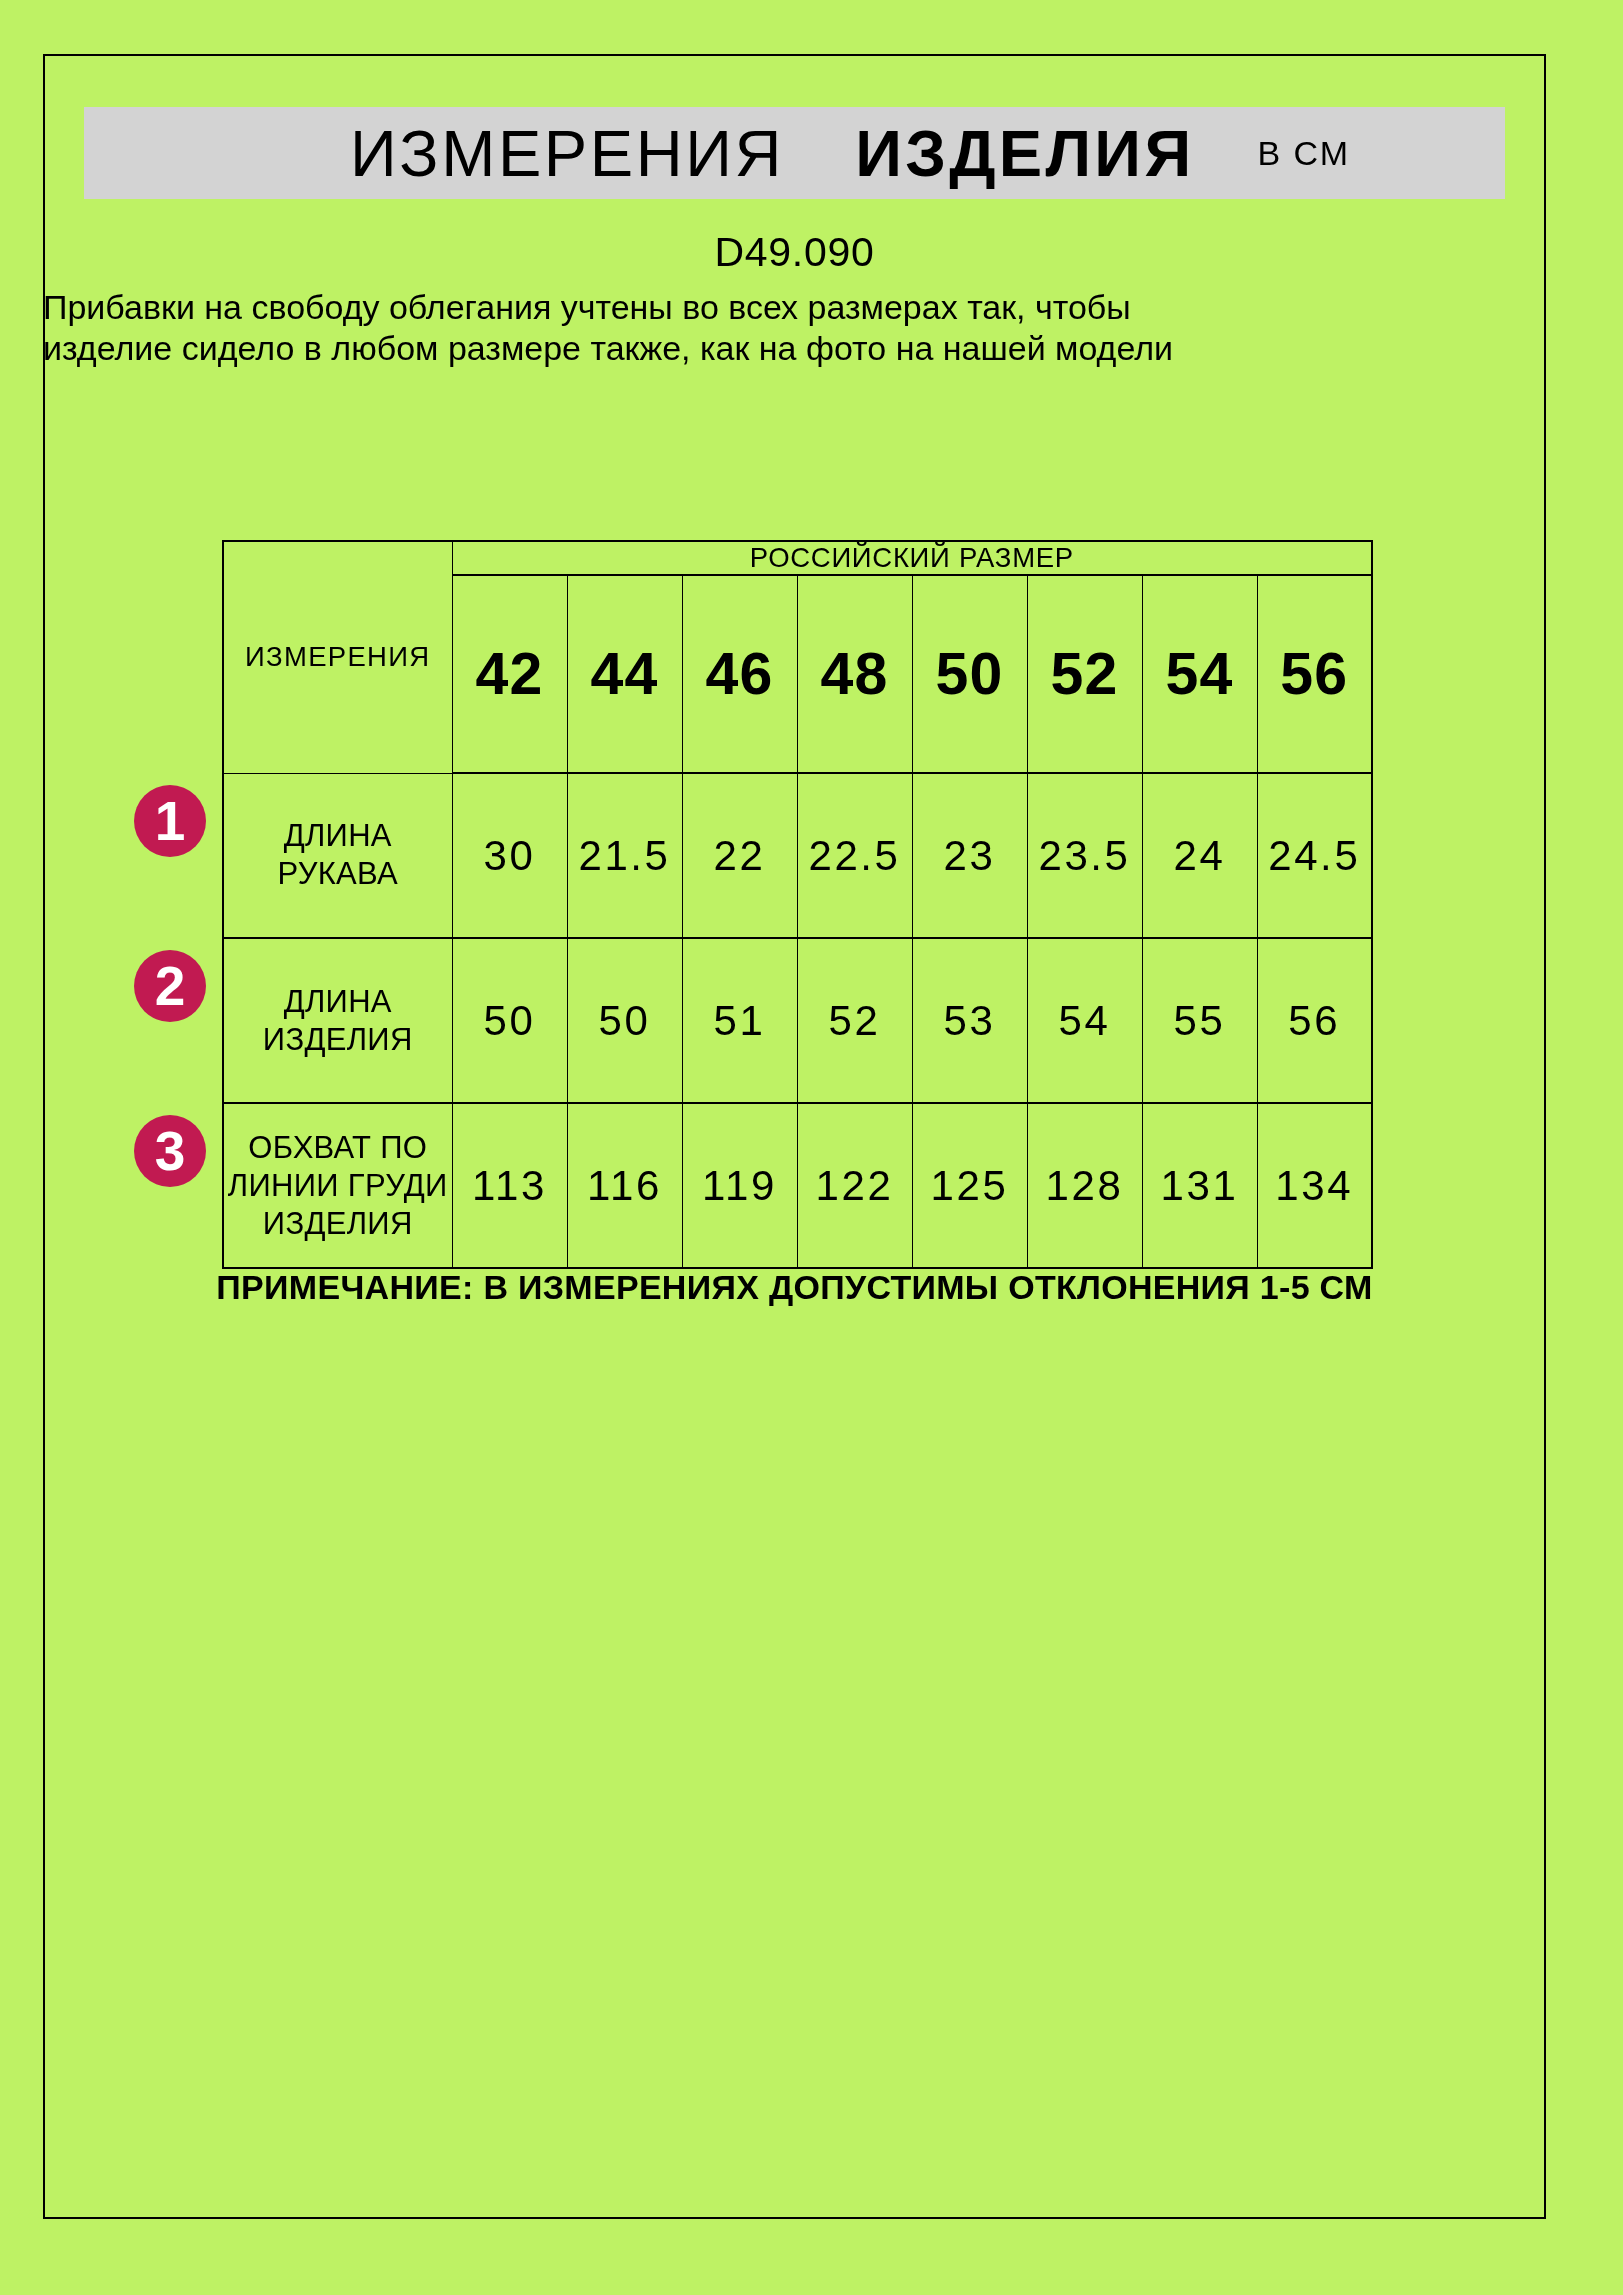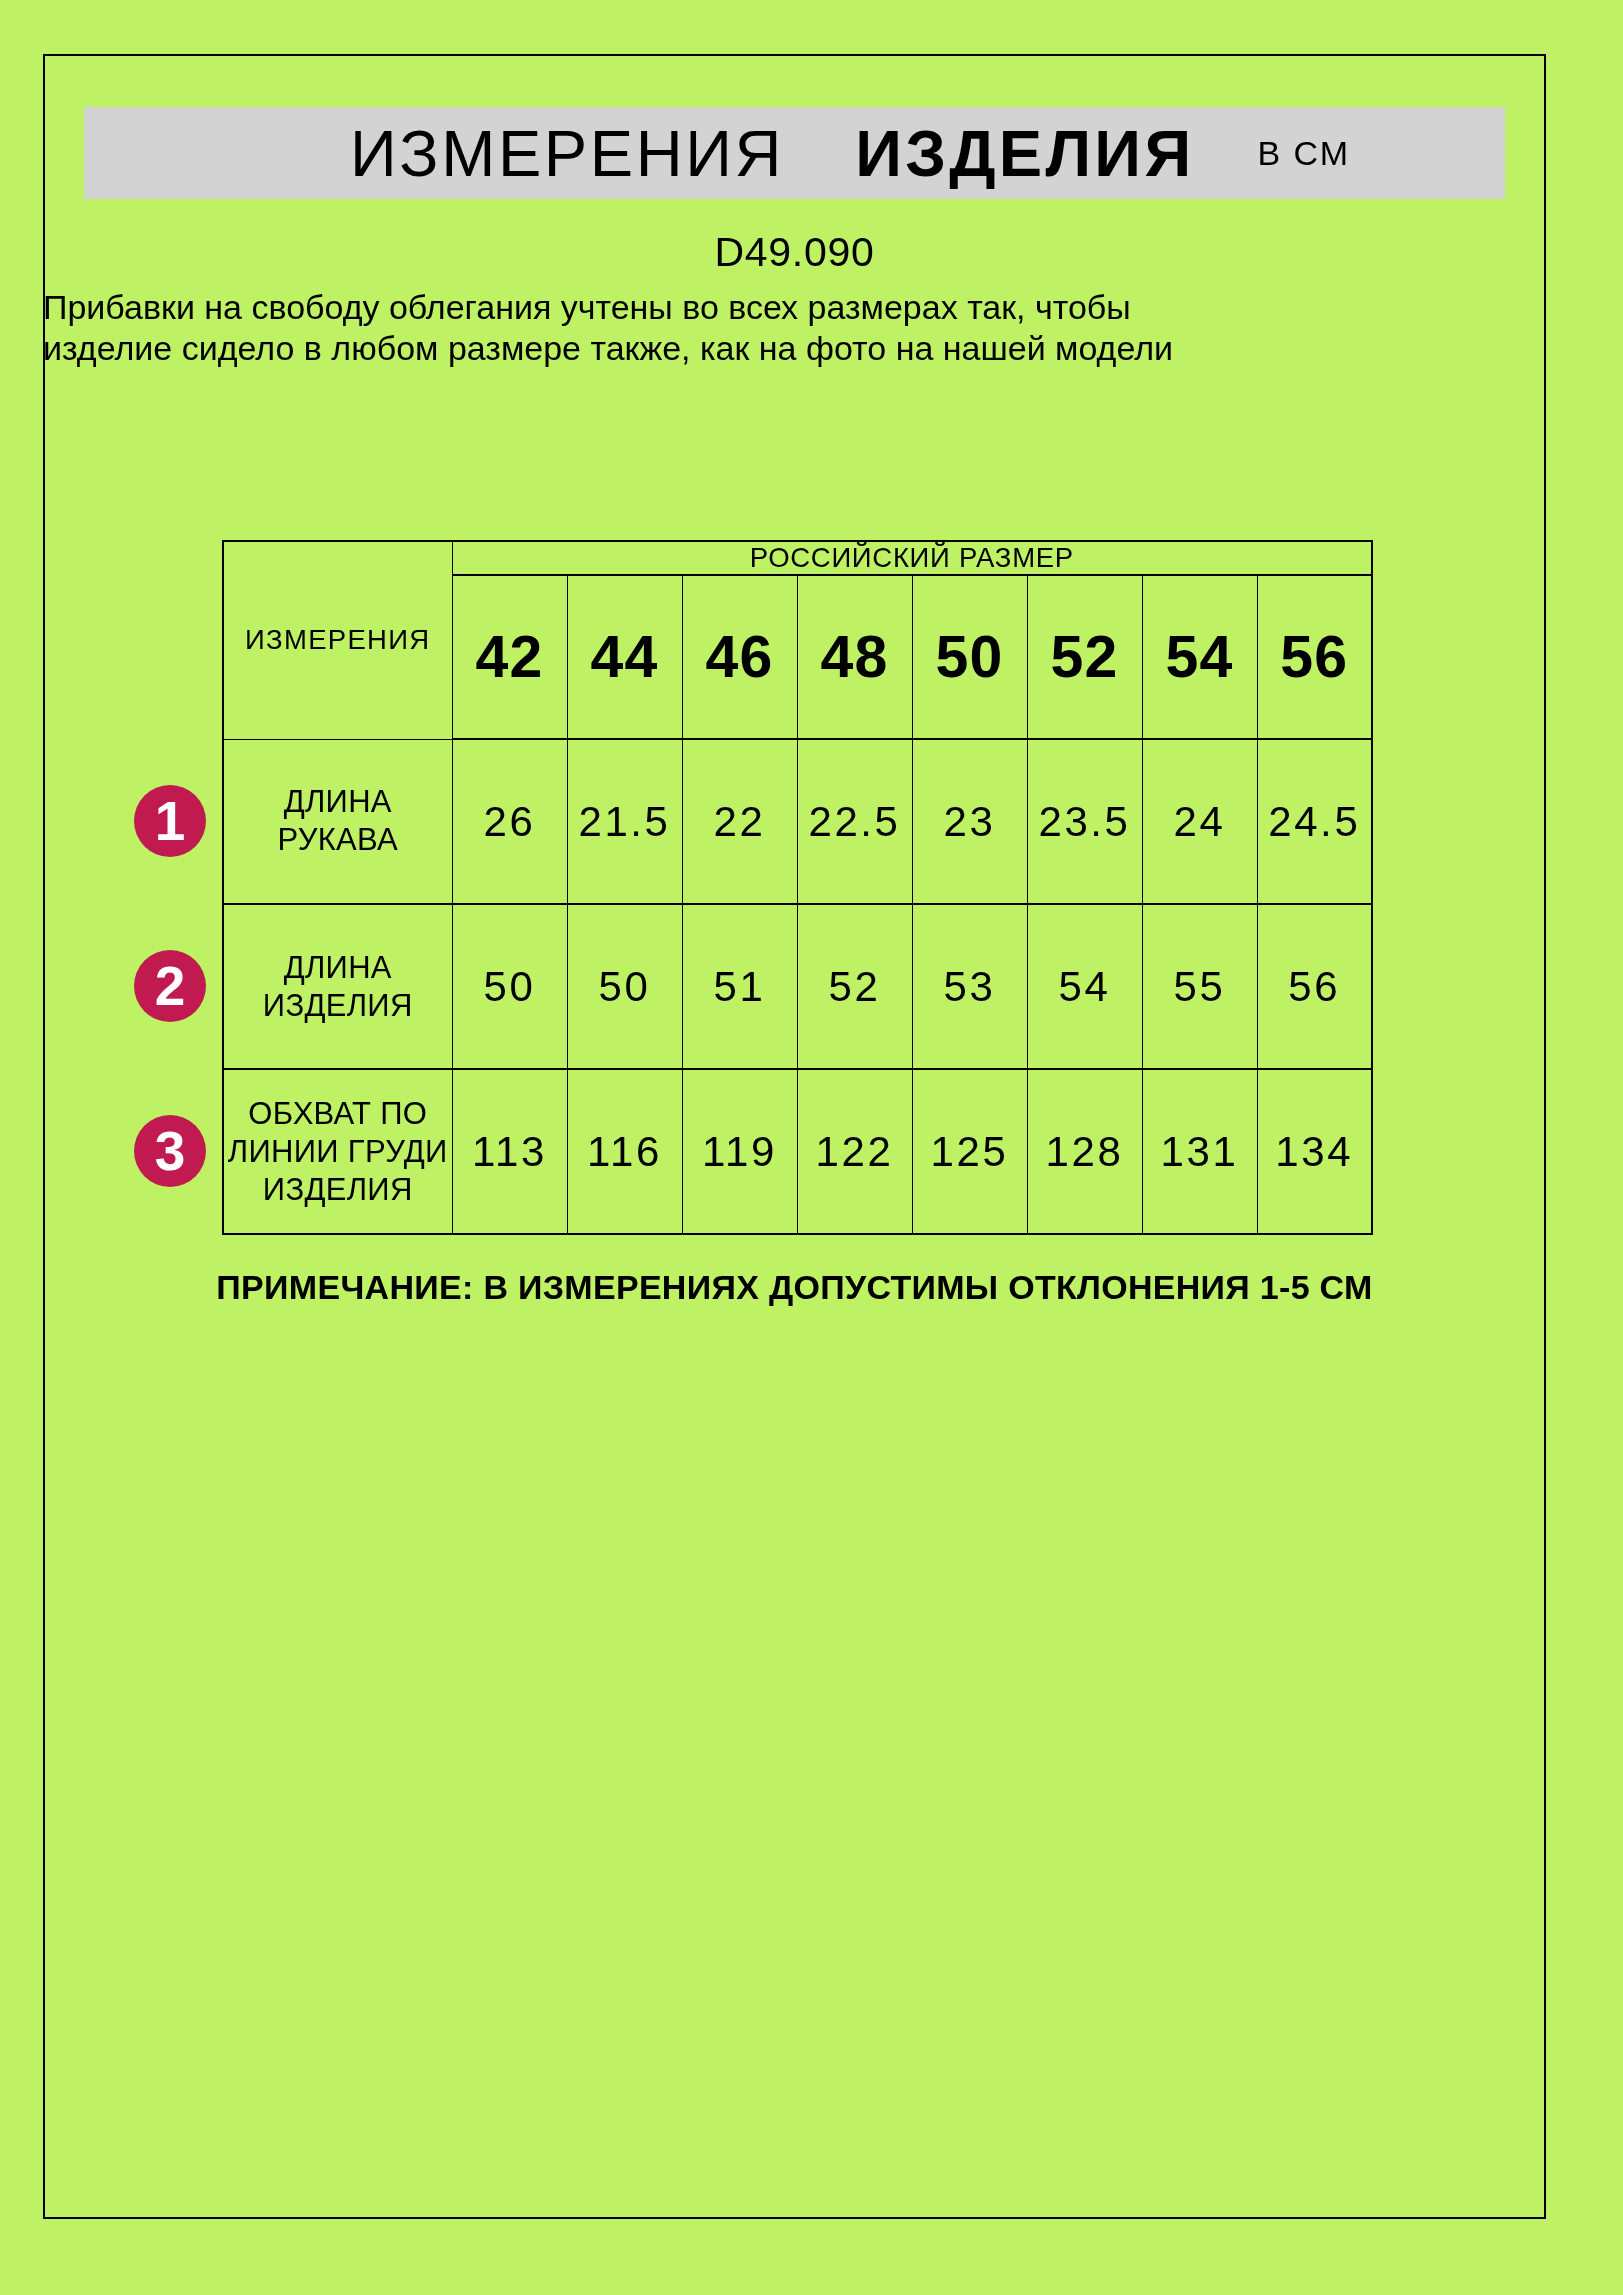--- a/index.html
+++ b/index.html
@@ -37,21 +37,21 @@
     position:absolute;left:222px;top:540px;width:1146px;
     border-collapse:collapse;table-layout:fixed;
     border:2px solid #000;border-bottom-width:2.6px;
   }
   .size-table td{
     border:1.3px solid #000;text-align:center;vertical-align:middle;
     padding:0;box-sizing:border-box;overflow:hidden;
   }
   td.measure-head{font-size:27.5px;letter-spacing:1.3px;}
   td.ru-size-head{font-size:27.5px;letter-spacing:0.7px;height:28px;border-bottom-width:2.6px;}
-  td.size-cell{font-size:59px;font-weight:700;letter-spacing:1.3px;height:164px;border-bottom-width:2.6px;}
+  td.size-cell{font-size:59px;font-weight:700;letter-spacing:1.3px;height:198px;border-bottom-width:2.6px;}
   td.label-cell{
     font-size:31px;line-height:38px;letter-spacing:0.3px;
     white-space:pre-line;border-bottom-width:2.6px;
   }
   td.value-cell{font-size:42px;letter-spacing:2.6px;border-bottom-width:2.6px;}
   tr.data-row td{height:165px;}
   .step-circle{
     position:absolute;left:134px;width:72px;height:72px;border-radius:50%;
     background:#c11a51;color:#ffffff;
     display:flex;align-items:center;justify-content:center;
@@ -105,21 +105,21 @@
         <td class="size-cell">44</td>
         <td class="size-cell">46</td>
         <td class="size-cell">48</td>
         <td class="size-cell">50</td>
         <td class="size-cell">52</td>
         <td class="size-cell">54</td>
         <td class="size-cell">56</td>
       </tr>
       <tr class="data-row">
         <td class="label-cell">ДЛИНА РУКАВА</td>
-        <td class="value-cell">26</td>
+        <td class="value-cell">30</td>
         <td class="value-cell">21.5</td>
         <td class="value-cell">22</td>
         <td class="value-cell">22.5</td>
         <td class="value-cell">23</td>
         <td class="value-cell">23.5</td>
         <td class="value-cell">24</td>
         <td class="value-cell">24.5</td>
       </tr>
       <tr class="data-row">
         <td class="label-cell">ДЛИНА

